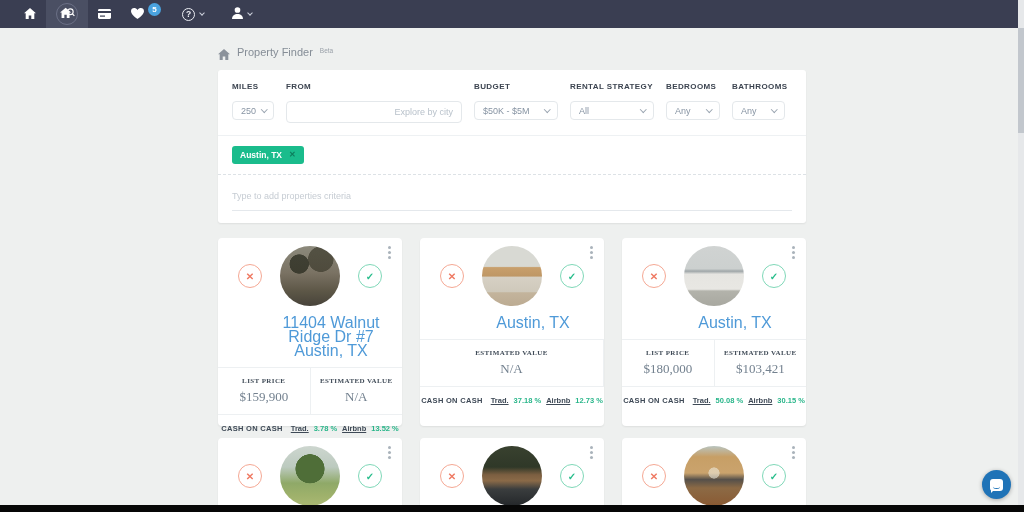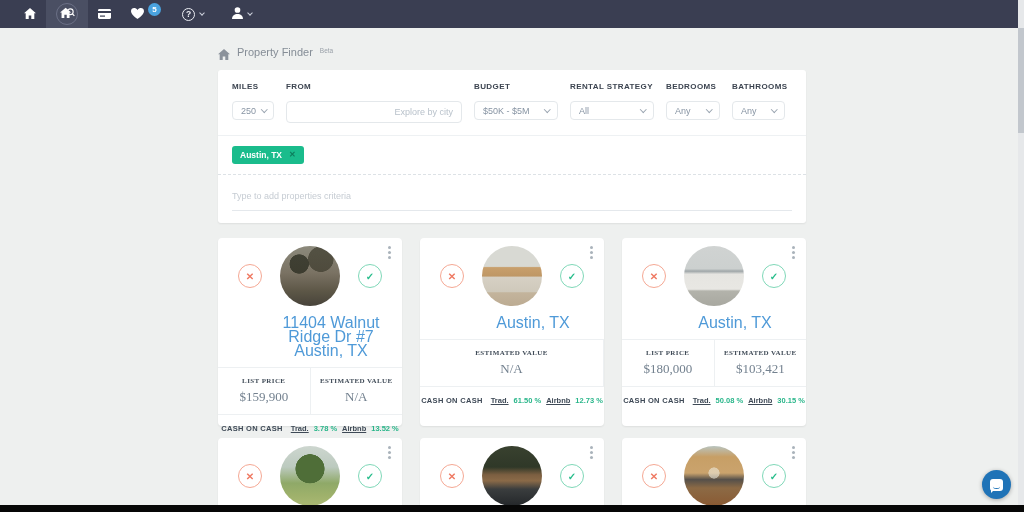--- a/index.html
+++ b/index.html
@@ -257,21 +257,21 @@
     <div class="divider"></div>
     <div class="stats">
       <div class="stat">
         <div class="stat-label">ESTIMATED VALUE</div>
         <div class="stat-value">N/A</div>
       </div>
     </div>
     <div class="coc">
       <span class="coc-label">CASH ON CASH</span>
       <span class="coc-k">Trad.</span>
-      <span class="coc-v">61.50 %</span>
+      <span class="coc-v">37.18 %</span>
       <span class="coc-k">Airbnb</span>
       <span class="coc-v">12.73 %</span>
     </div>
   </div>
 
   <div class="card">
     <span class="dots"></span>
     <div class="actions">
       <span class="act-circle reject">✕</span>
       <span class="photo p3"></span>

